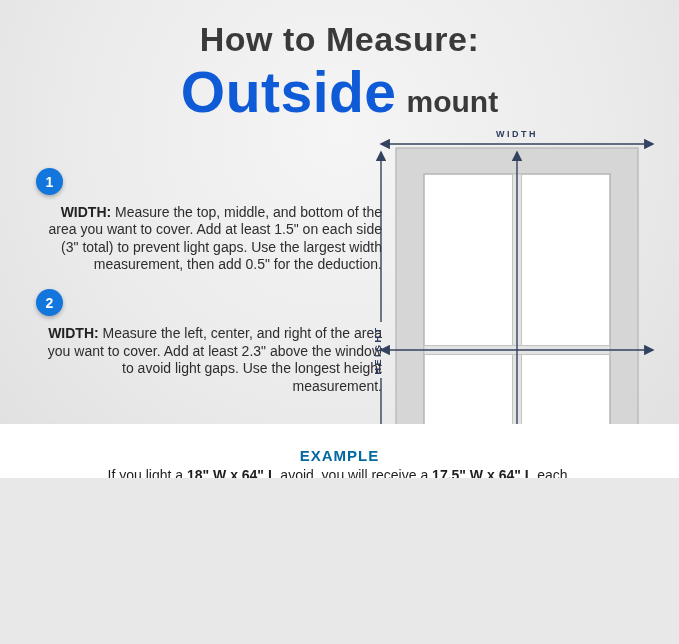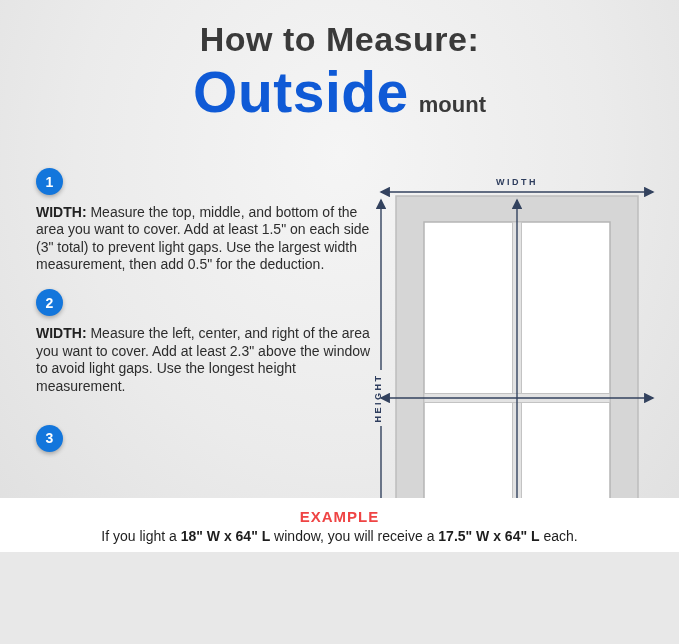--- a/index.html
+++ b/index.html
@@ -3,64 +3,64 @@
 <meta charset="utf-8">
 <style>
   * { box-sizing: border-box; }
   html,body { margin:0; padding:0; }
   body {
     width:679px; height:644px;
     font-family:"Liberation Sans", sans-serif;
     background:#e8e8e8;
   }
   .page {
-    position:relative; width:679px; height:552px; overflow:hidden;
+    position:relative; width:679px; height:478px; overflow:hidden;
     background: radial-gradient(ellipse at 50% 28%, #f5f5f5 0%, #ebebeb 55%, #dfdfdf 100%);
     padding-left: 28px;
   }
 
   
   .titlewrap { position:absolute; top:20px; left:0; width:100%; text-align:center; }
   .title-line1 {
     margin:0; font-size:34px; font-weight:700; color:#3a3a3a; letter-spacing:0.5px;
   }
   .title-line2 { margin-top:0px; }
   .title-highlight {
     color:#0f5ad6; font-size:57px; font-weight:800; letter-spacing:0.5px;
   }
   .title-rest {
-    color:#3a3a3a; font-size:22px; font-weight:600; margin-left:10px;
+    color:#3a3a3a; font-size:30px; font-weight:600; margin-left:10px;
   }
 
   
   .steps { position:absolute; left:36px; top:168px; width:346px; }
   .step { margin-bottom:16px; }
   .badge {
     width:27px; height:27px; border-radius:50%;
     background:#1376dc; color:#ffffff;
     font-size:14px; font-weight:700;
     display:flex; align-items:center; justify-content:center;
     box-shadow:0 2px 4px rgba(0,0,0,0.28);
   }
   .step-text {
-    margin:9px 0 0 0; font-size:14px; line-height:1.24; color:#2d2d2d;
+    margin:9px 0 0 0; font-size:14px; line-height:1.24; color:#2d2d2d;text-align:right;
   }
   .step-label { font-weight:700; color:#222; }
 
   
-  .diagram { position:absolute; left:372px; top:126px;margin-top:48px; }
+  .diagram { position:absolute; left:372px; top:126px; }
 
   
   .example-bar {
     position:absolute; left:0; bottom:0; width:100%; height:54px;
     background:#ffffff; text-align:center;
   }
   .example-heading {
-    margin-top:10px; font-size:15px; font-weight:700;
-    color:#ef4444; letter-spacing:1px;
+    margin-top:23px; font-size:15px; font-weight:700;
+    color:#0369a1; letter-spacing:1px;
   }
   .example-text { margin:3px 0 0 0; font-size:14px; color:#1e1e1e; }
   .example-text b { font-weight:700; }
 
   svg text {
     font-family:"Liberation Sans", sans-serif;
   }
   .dim-label {
     font-size:9px; font-weight:700; letter-spacing:2.5px; fill:#2e3d5d;
   }
@@ -118,16 +118,16 @@
       <line x1="9" y1="252" x2="9" y2="446" stroke="#33425e" stroke-width="1.4" marker-end="url(#arrow)"></line>
 
       <line x1="145" y1="26" x2="145" y2="444" stroke="#33425e" stroke-width="1.4" marker-start="url(#arrow)" marker-end="url(#arrow)"></line>
 
       <line x1="9" y1="224" x2="281" y2="224" stroke="#33425e" stroke-width="1.4" marker-start="url(#arrow)" marker-end="url(#arrow)"></line>
     </svg>
   </div>
 
   <div class="example-bar">
     <div class="example-heading">EXAMPLE</div>
-    <p class="example-text"><span>If you light a </span><b>18" W x 64" L</b><span> window, you will receive a </span><b>17.5" W x 64" L</b><span> each.</span></p>
+    <p class="example-text"><span>If you light a </span><b>18" W x 64" L</b><span> avoid, you will receive a </span><b>17.5" W x 64" L</b><span> each.</span></p>
   </div>
 
 </div>
 
 </body></html>

